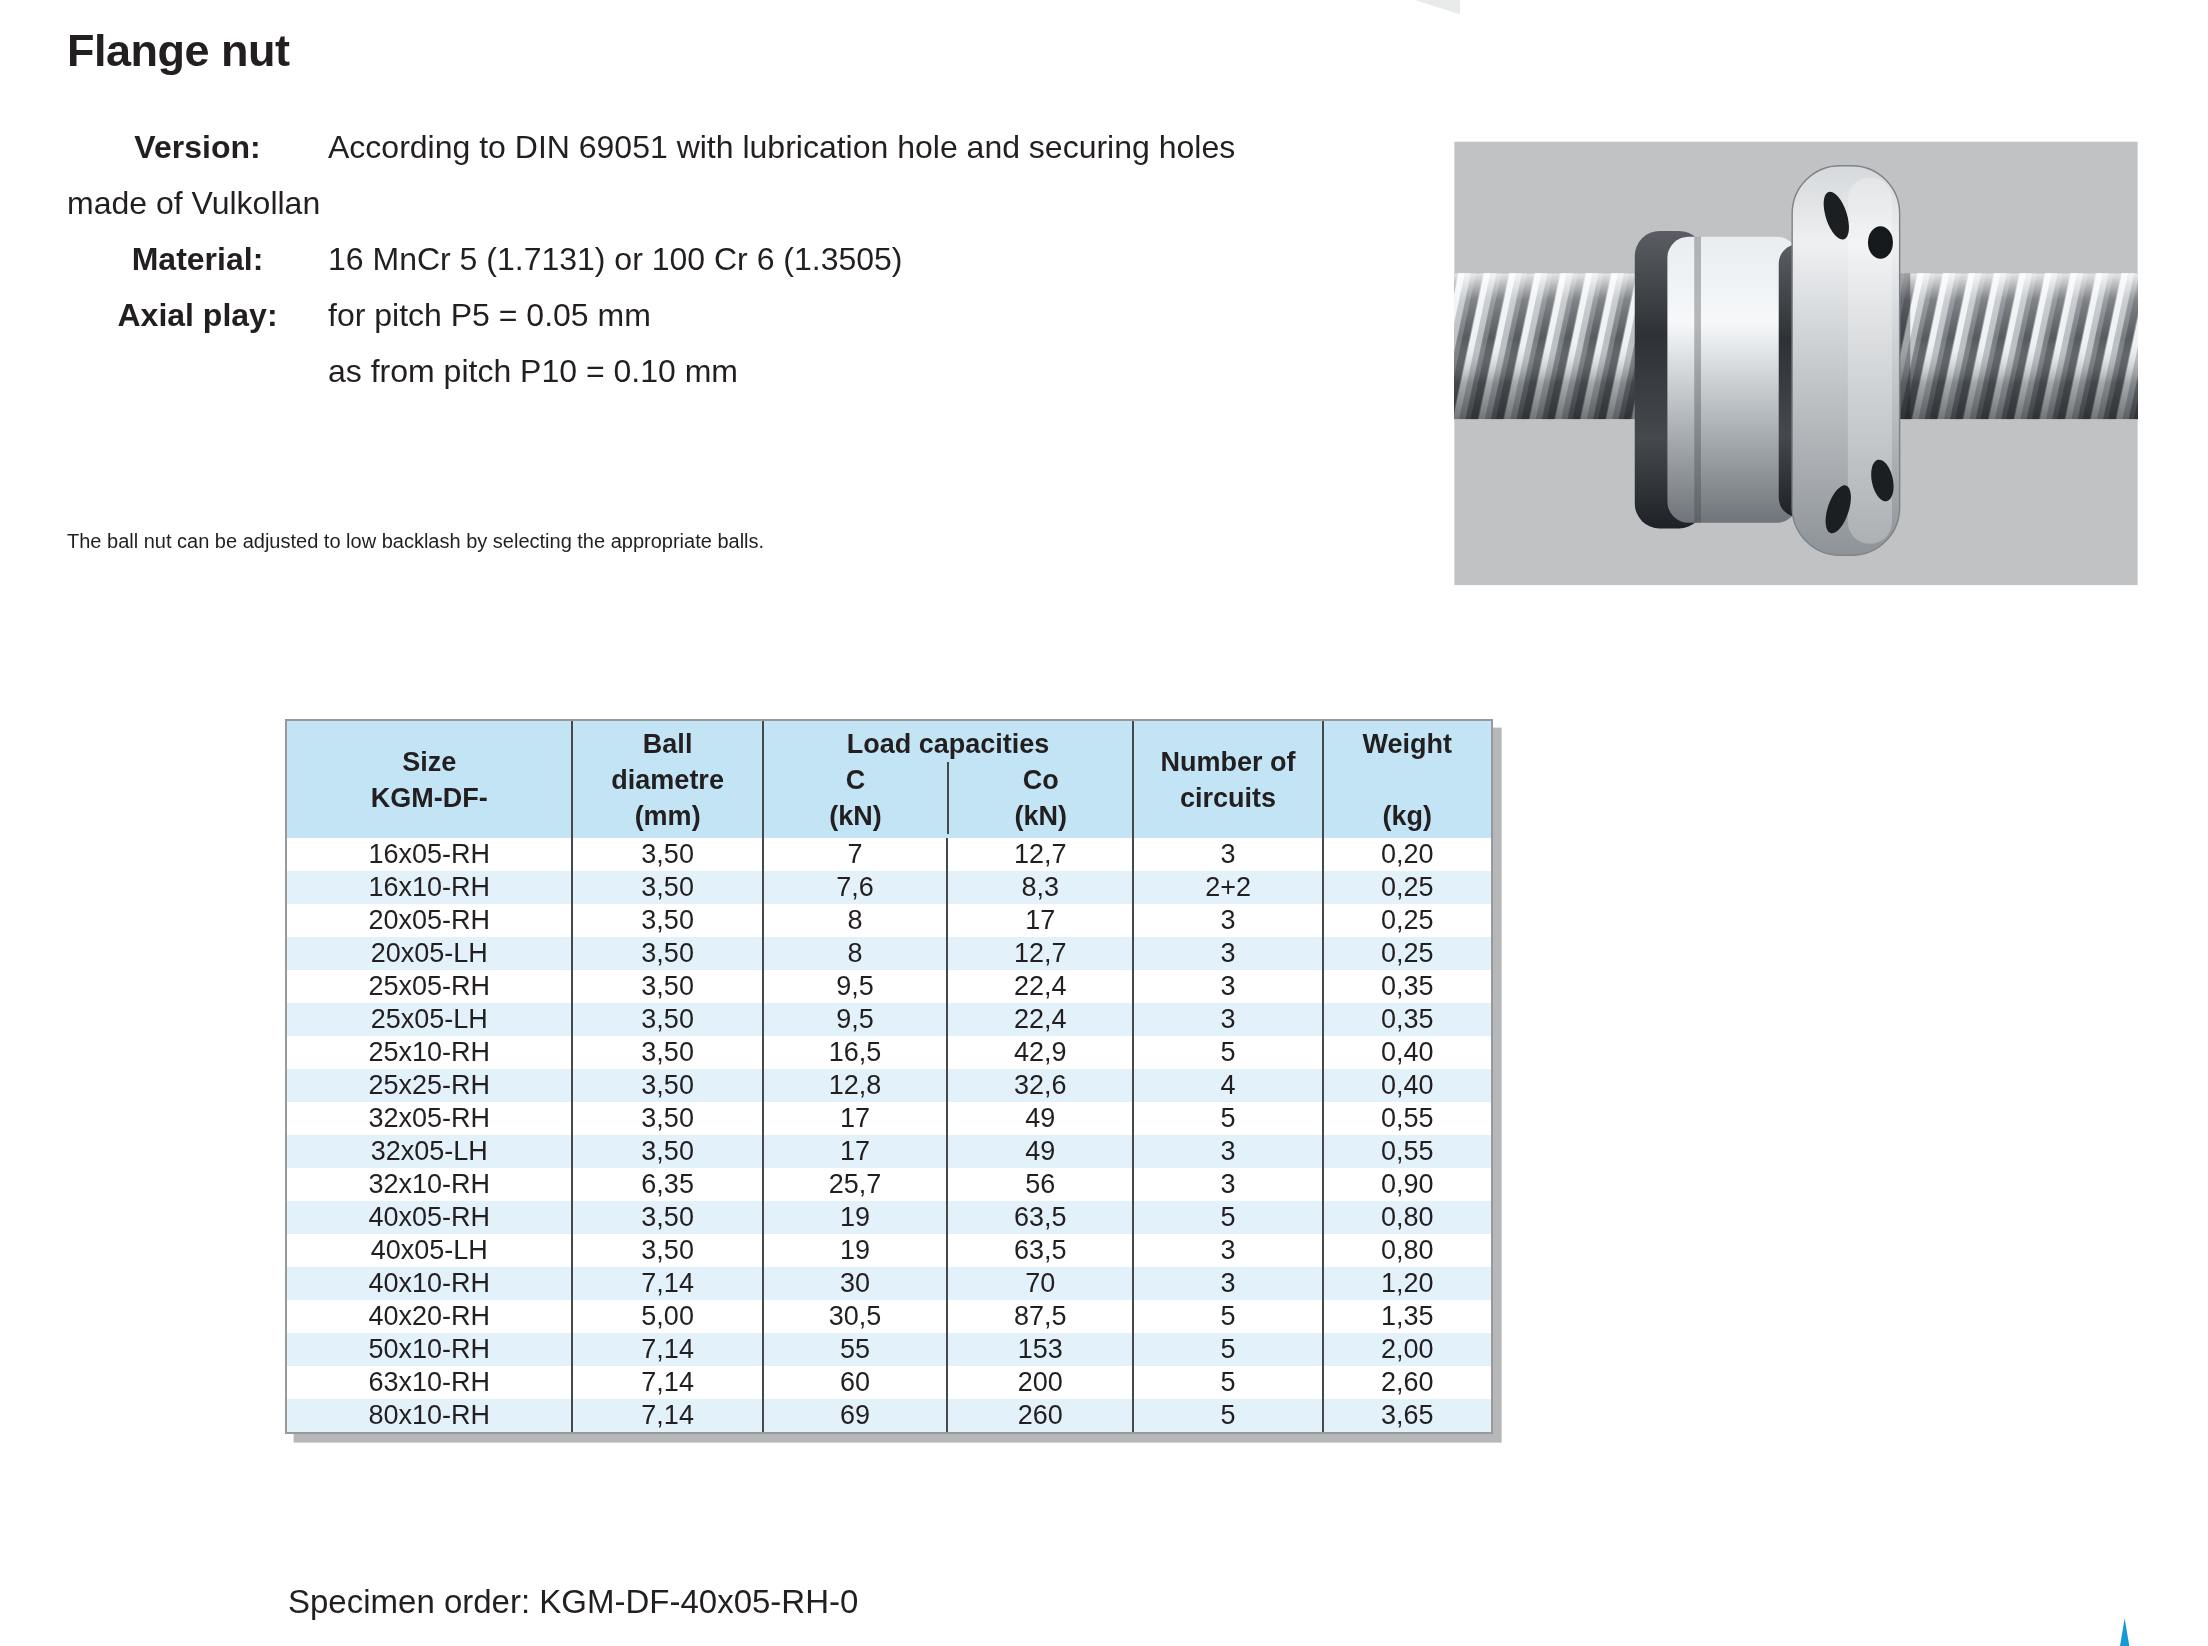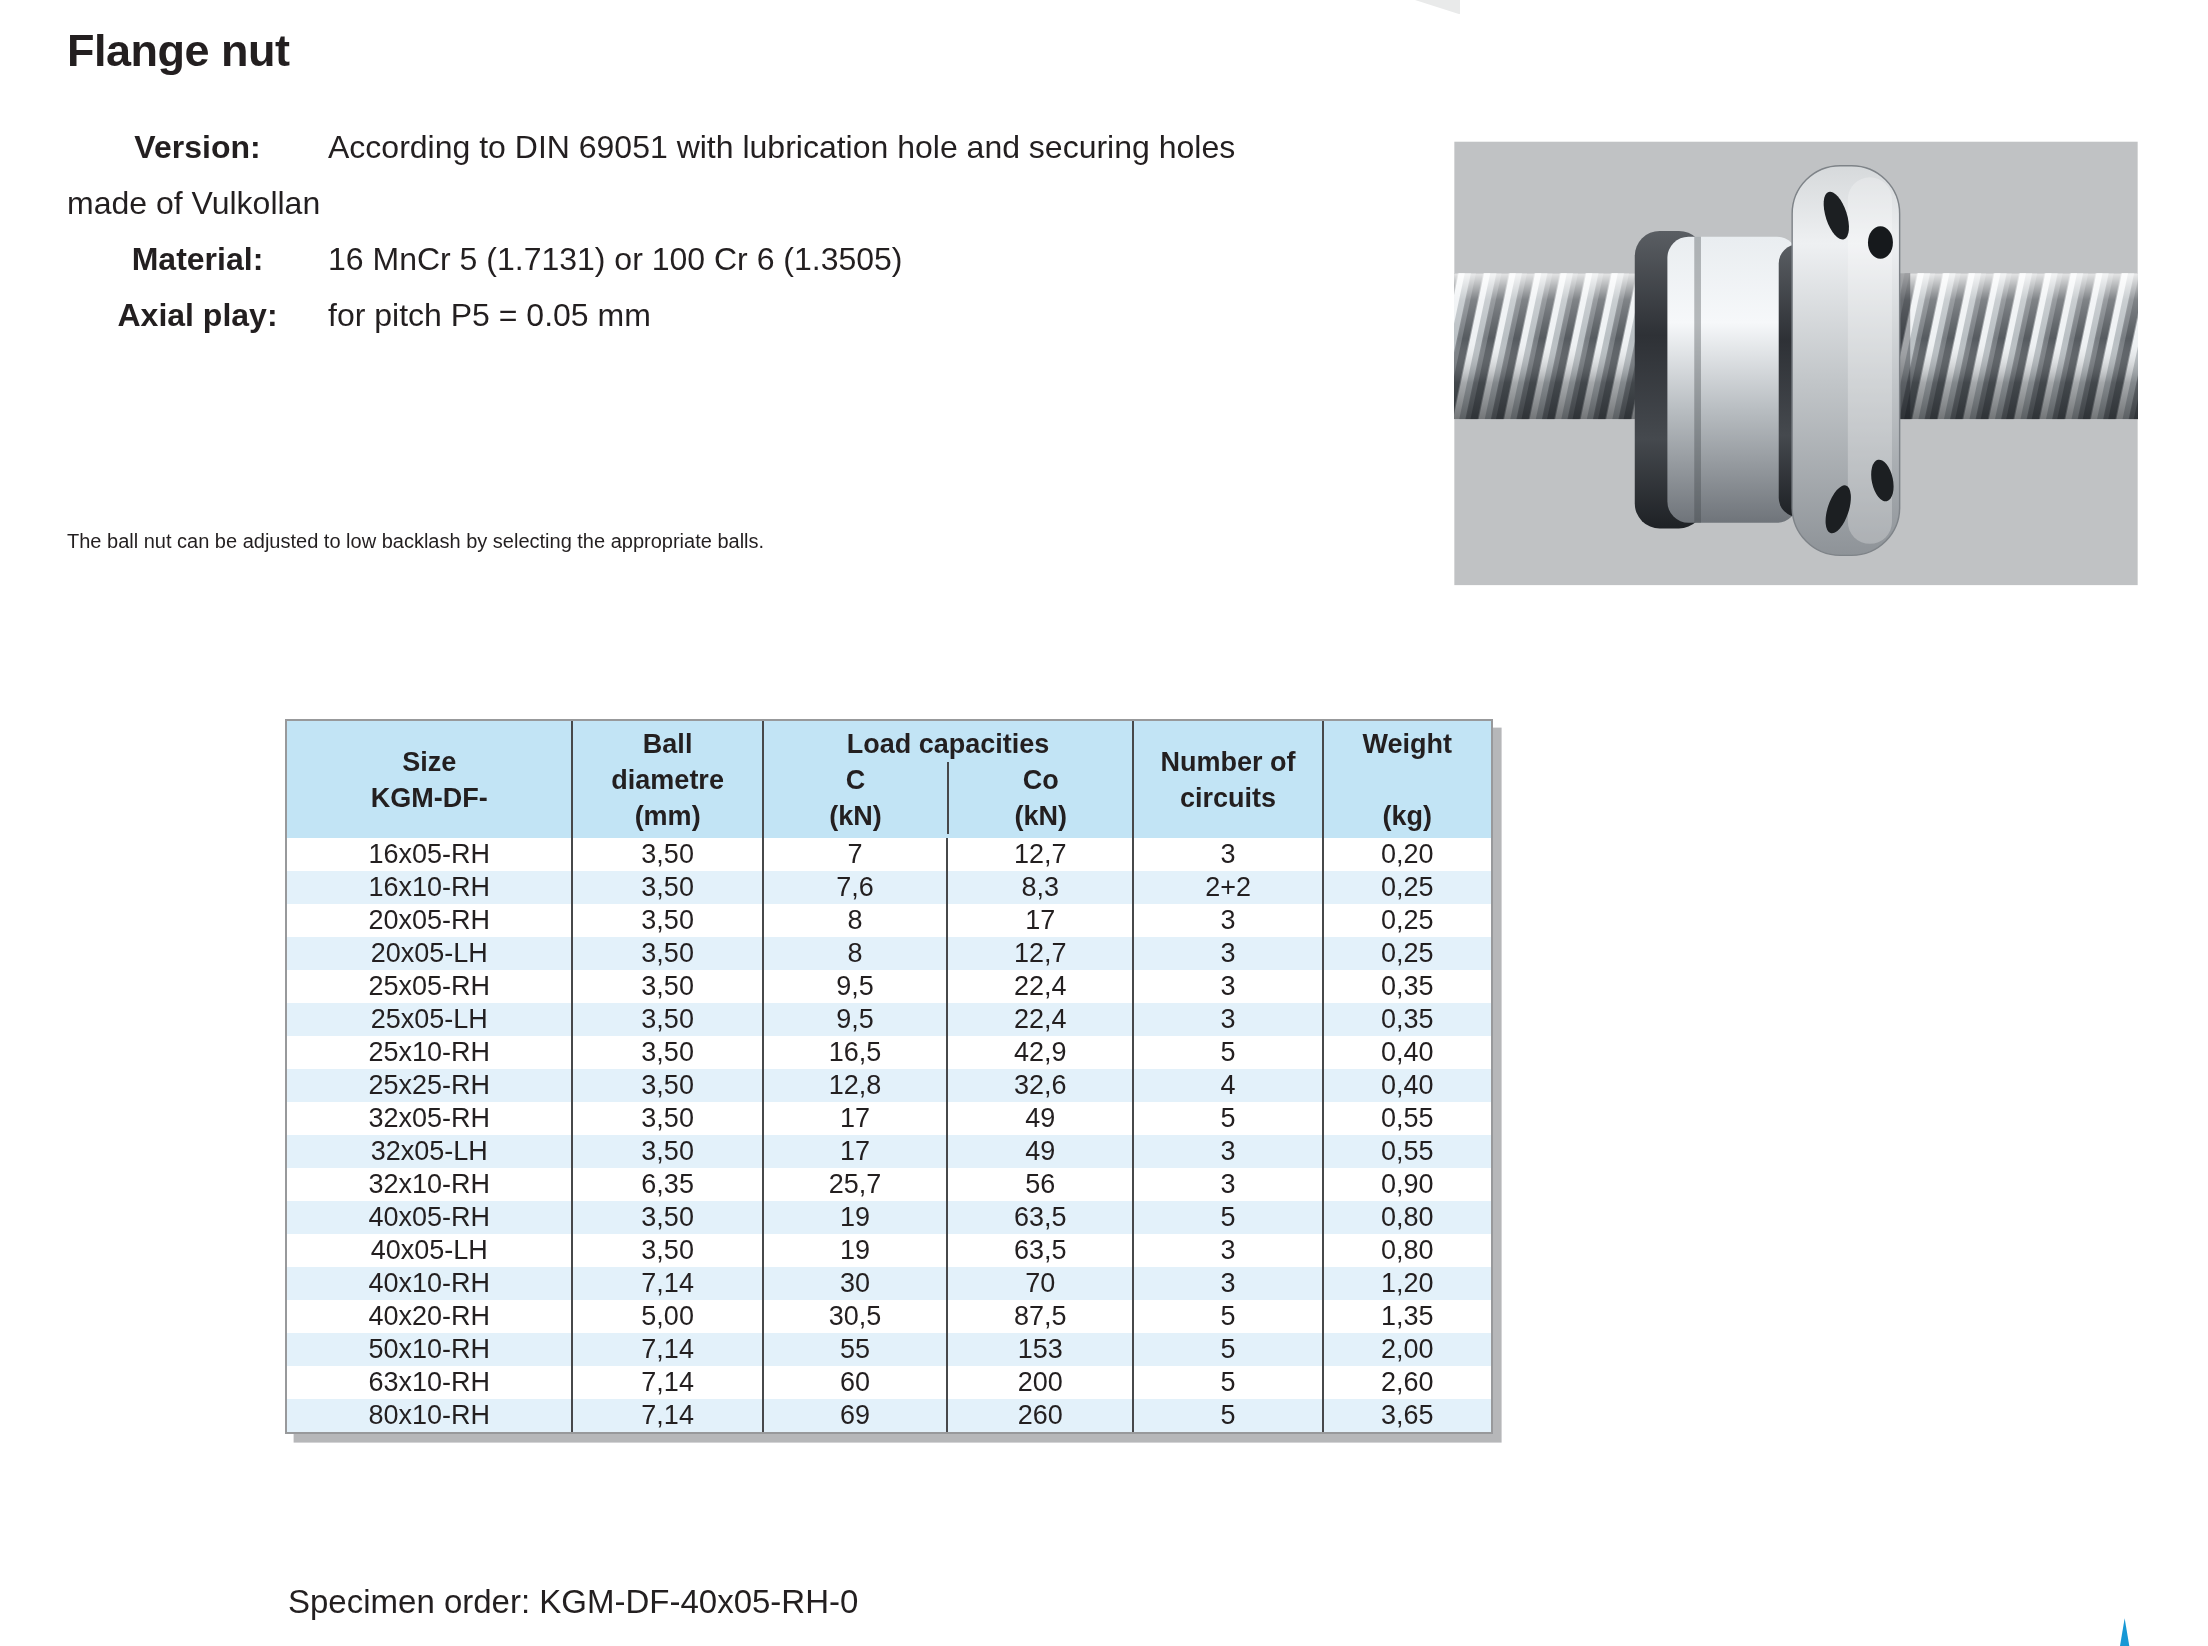--- a/index.html
+++ b/index.html
@@ -75,20 +75,21 @@
   <div class="specs">
     <div class="spec-label">Version:</div>
     <div class="spec-value">According to DIN 69051 with lubrication hole and securing holes</div>
     <div class="spec-value">made of Vulkollan</div>
     <div class="spec-label"></div>
     <div class="spec-label">Material:</div>
     <div class="spec-value">16 MnCr 5 (1.7131) or 100 Cr 6 (1.3505)</div>
     <div class="spec-label">Axial play:</div>
     <div class="spec-value">for pitch P5 = 0.05 mm</div>
     <div class="spec-label"></div>
+    <div class="spec-value">as from pitch P10 = 0.10 mm</div>
   </div>
 
   <div class="note">The ball nut can be adjusted to low backlash by selecting the appropriate balls.</div>
 
   <svg class="photo" viewBox="0 0 712 472">
     <defs>
       <pattern id="thr" width="26" height="420" patternUnits="userSpaceOnUse" patternTransform="rotate(12)">
         <rect width="26" height="420" fill="#9aa0a5"></rect>
         <rect x="0" width="8" height="420" fill="#565b60"></rect>
         <rect x="8" width="7" height="420" fill="#eef1f3"></rect>

